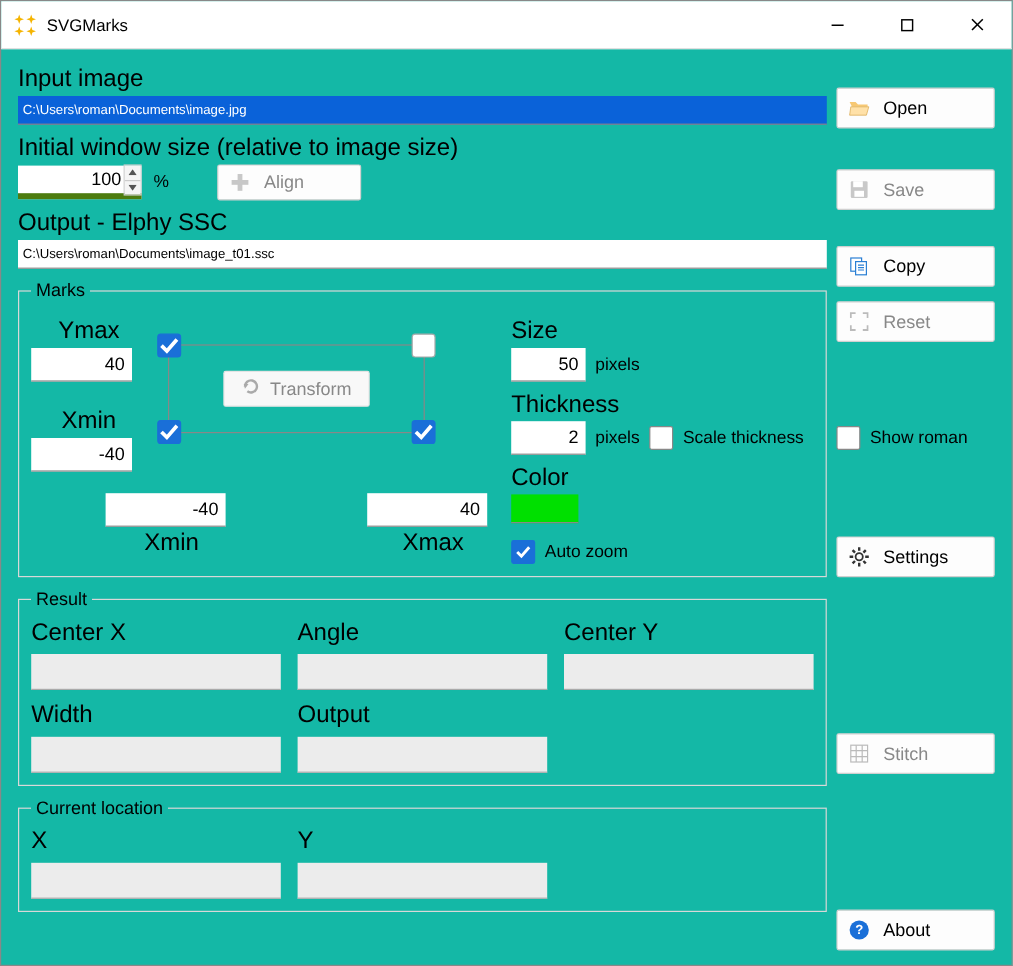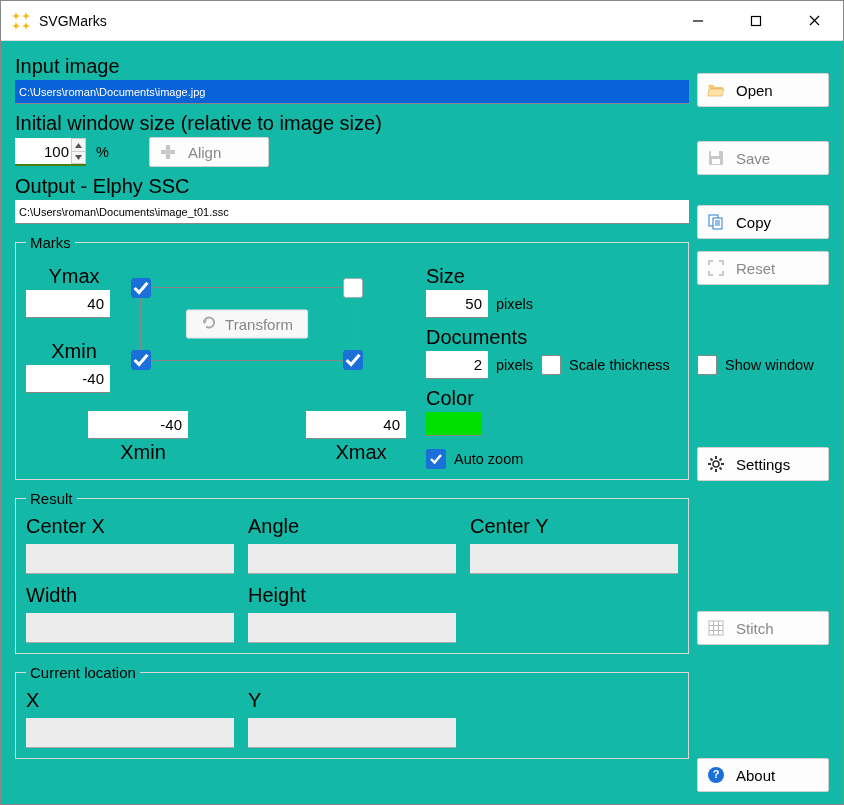--- a/index.html
+++ b/index.html
@@ -45,21 +45,21 @@
     height: 24px; border: none; border-bottom: 1px solid #888;
     background: #fff; padding: 0 4px; font-size: 11px; font-family: inherit;
   }
   .text-input.wide { width: 100%; }
   .text-input.sel { background:#0a62d9; color:#fff; }
 
   .num-input {
     height: 28px; border:none; border-bottom:1px solid #888;
     background:#fff; text-align:right; padding: 0 6px; font-size:15px; font-family:inherit;
   }
-  .spinner-wrap { display:inline-flex; align-items:center; border-bottom:2px solid #4d7c0f; background:#fff; height:28px;}
+  .spinner-wrap { display:inline-flex; align-items:center; border-bottom:5px solid #4d7c0f; background:#fff; height:28px;padding-left:32px;}
   .spinner-wrap input { border:none; background:transparent; height:100%; width:56px; text-align:right; font-size:15px; font-family:inherit; padding-right:2px;}
   .spinner-btns { display:flex; flex-direction:column; border:1px solid #ccc;}
   .spinner-btns div { width:13px; height:12px; background:#f5f5f5; display:flex; align-items:center; justify-content:center;}
   .spinner-btns div + div { border-top:1px solid #ccc;}
 
   .btn {
     height: 34px;
     background: #fdfdfd;
     border: 1px solid #d0d0d0;
     display: flex; align-items: center;
@@ -266,21 +266,21 @@
               </div>
             </div>
           </div>
 
           <div class="marks-right">
             <div class="label">Size</div>
             <div class="row" style="gap:8px">
               <input class="num-input" style="width: 62px;" value="50">
               <span>pixels</span>
             </div>
-            <div class="label" style="margin-top:8px">Documents</div>
+            <div class="label" style="margin-top:8px">Thickness</div>
             <div class="row" style="gap:8px">
               <input class="num-input" style="width: 62px;" value="2">
               <span>pixels</span>
               <span class="check plain"></span>
               <span>Scale thickness</span>
             </div>
             <div class="label" style="margin-top:8px">Color</div>
             <span class="color-swatch" id="color-swatch" style="background: rgb(0, 224, 0);"></span>
             <div class="row" style="gap:8px; margin-top:10px">
               <span class="check checked">
@@ -297,21 +297,21 @@
       <fieldset>
         <legend>Result</legend>
         <div class="result-grid">
           <div class="label">Center X</div>
           <div class="label">Angle</div>
           <div class="label">Center Y</div>
           <input readonly="" value="" style="">
           <input readonly="" value="" style="">
           <input readonly="" value="" style="">
           <div class="label" style="margin-top:6px">Width</div>
-          <div class="label" style="margin-top:6px">Height</div>
+          <div class="label" style="margin-top:6px">Output</div>
           <div></div>
           <input readonly="" value="" style="">
           <input readonly="" value="" style="">
           <div></div>
         </div>
       </fieldset>
 
       <fieldset>
         <legend>Current location</legend>
         <div class="loc-grid">
@@ -368,21 +368,21 @@
               <polyline points="11,1 15,1 15,5"></polyline>
               <polyline points="15,11 15,15 11,15"></polyline>
               <polyline points="5,15 1,15 1,11"></polyline>
             </svg>
           </span>
         <span class="btn-label">Reset</span>
       </div>
       <div style="height:70px"></div>
       <div class="row" style="gap:8px;">
         <span class="check plain"></span>
-        <span>Show window</span>
+        <span>Show roman</span>
       </div>
       <div style="height:72px"></div>
       <div class="btn iconleft">
         <span class="icon">
             <svg width="18" height="18" viewBox="0 0 18 18">
               <circle cx="9" cy="9" r="3" fill="none" stroke="#333" stroke-width="1.5"></circle>
               <g stroke="#333" stroke-width="2">
                 <line x1="9" y1="1" x2="9" y2="4"></line>
                 <line x1="9" y1="14" x2="9" y2="17"></line>
                 <line x1="1" y1="9" x2="4" y2="9"></line>

